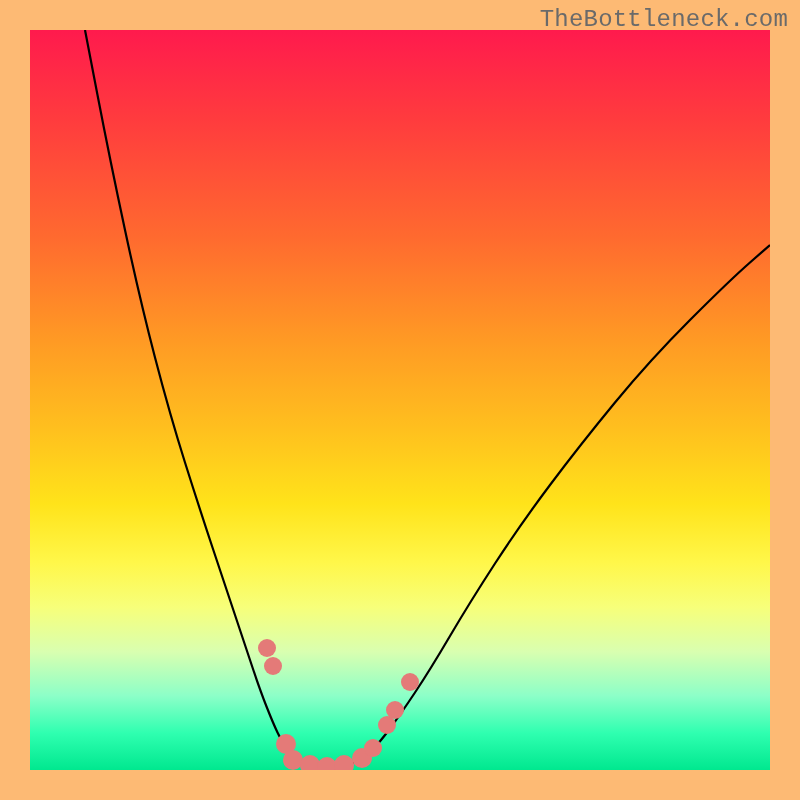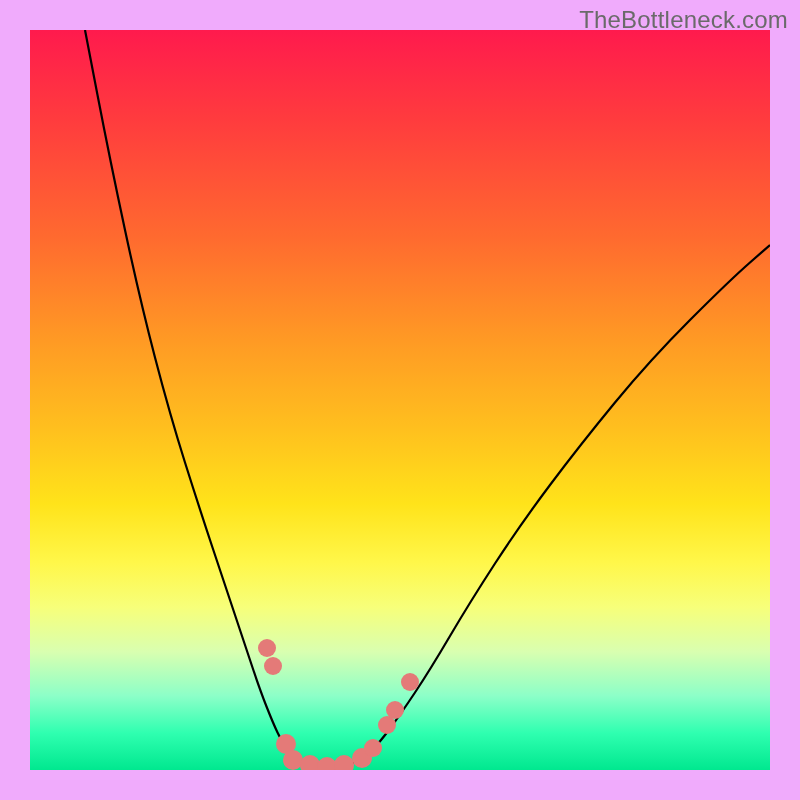--- a/index.html
+++ b/index.html
@@ -10,21 +10,22 @@
     background: #000;
     overflow: hidden;
     font-family: Arial, Helvetica, sans-serif;
   }
   .frame {
     position: absolute;
     top: 0;
     left: 0;
     width: 800px;
     height: 800px;
-    background: #f0abfc;
+    background: #fdba74;
+    font-family: Liberation Mono, monospace;
   }
   .plot-area {
     position: absolute;
     top: 30px;
     left: 30px;
     width: 740px;
     height: 740px;
     background: linear-gradient(to bottom,
       #ff1a4d 0%,
       #ff3b3e 12%,

